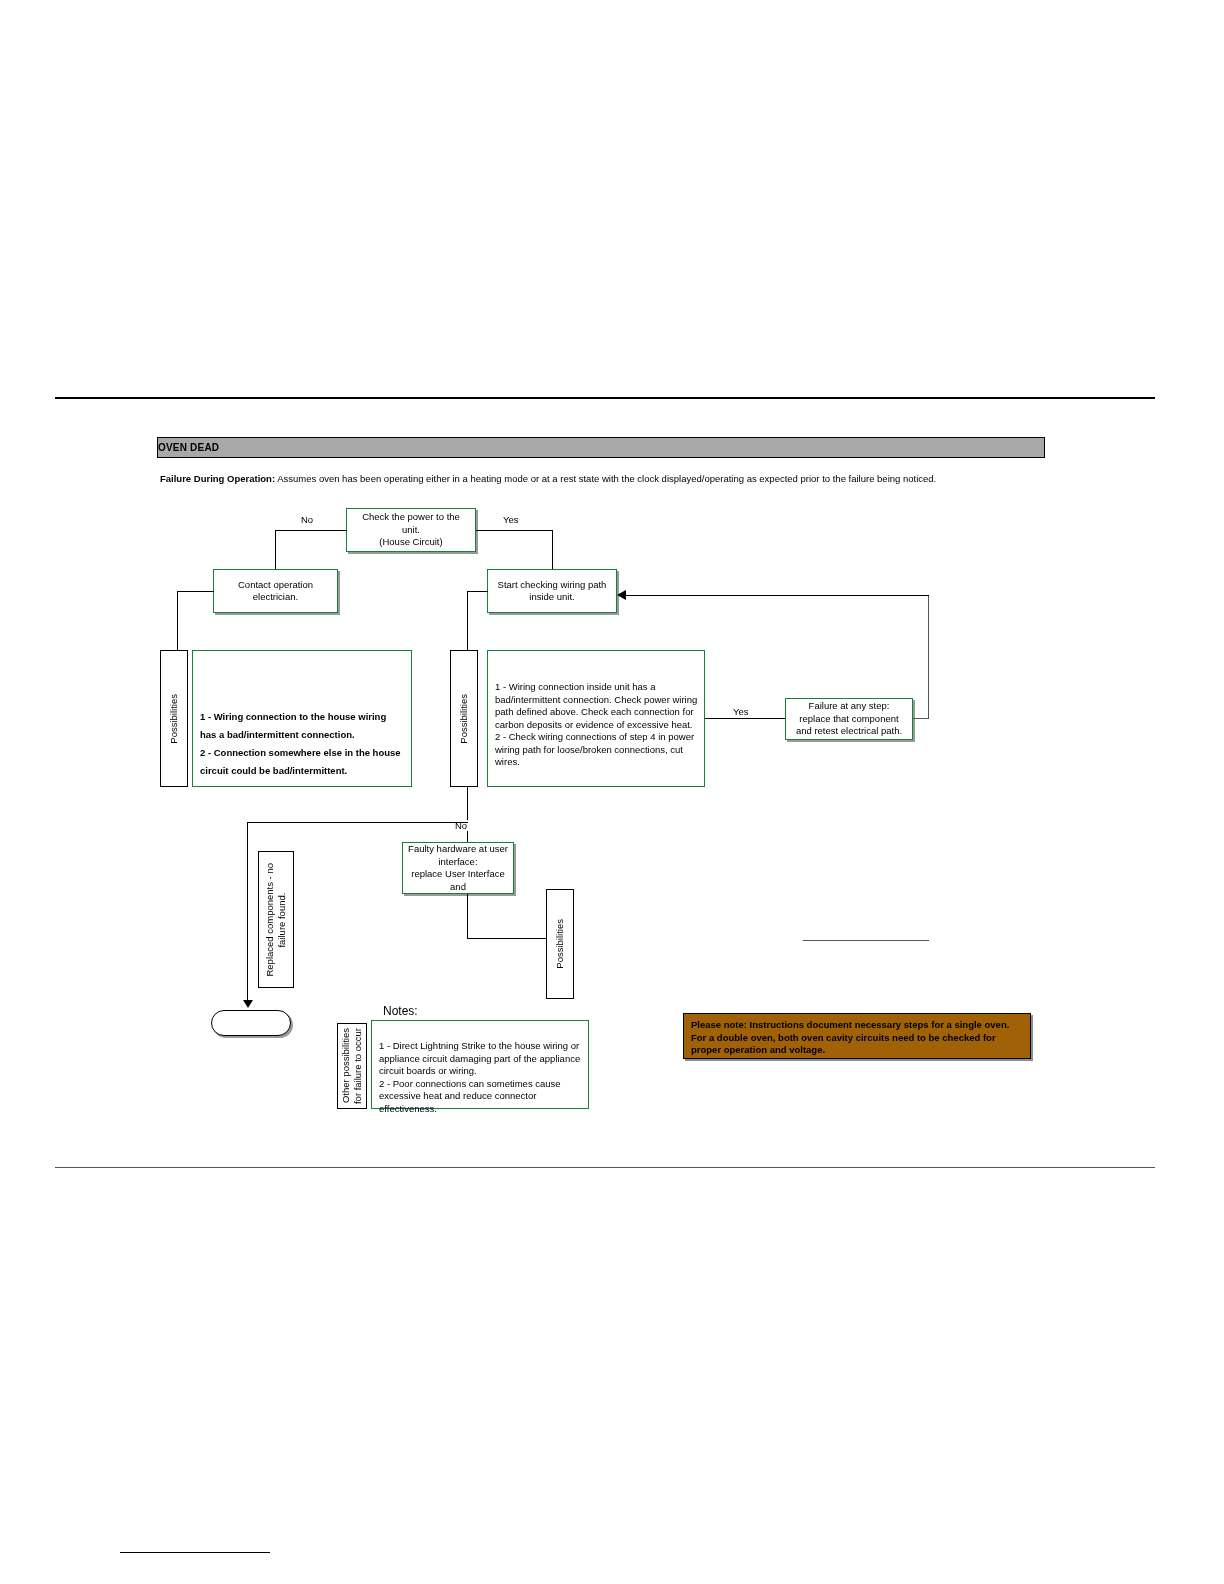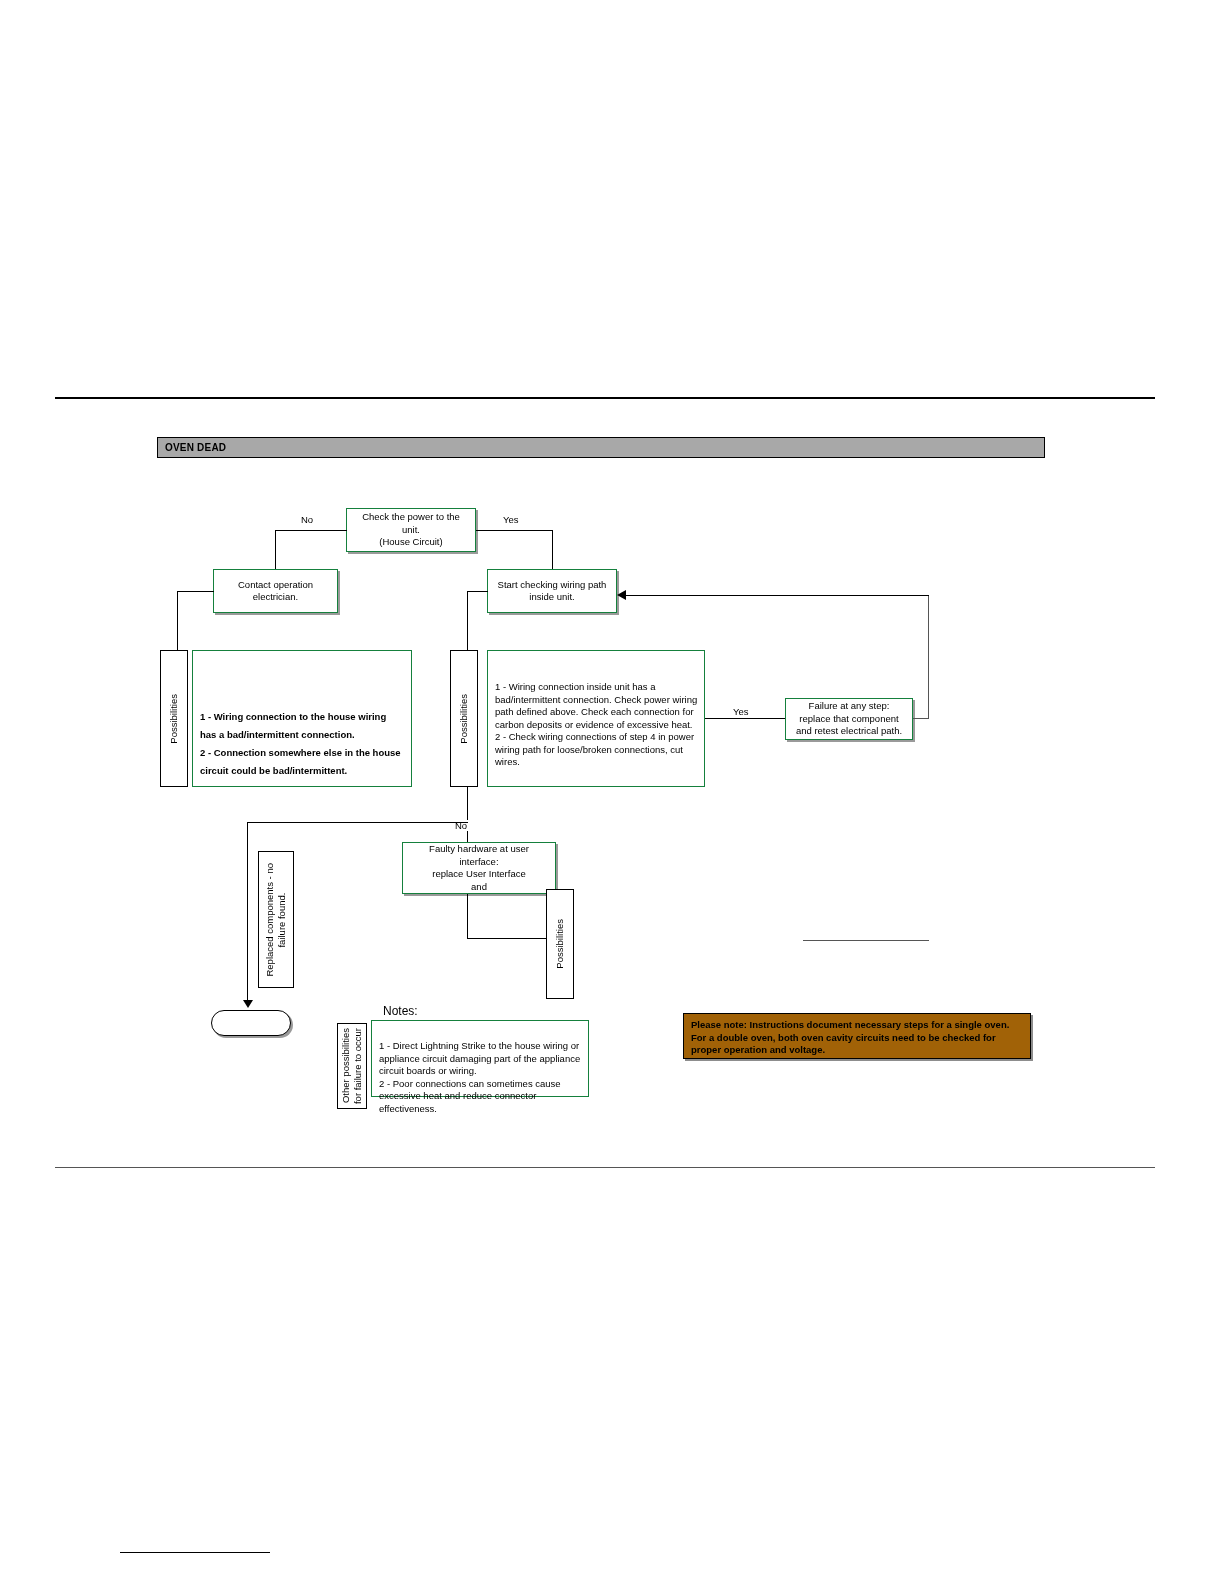--- a/index.html
+++ b/index.html
@@ -18,21 +18,21 @@
   .hr-bottom{position:absolute;left:55px;top:1167px;width:1100px;height:0;border-top:1px solid #555;}
   .hr-footer{position:absolute;left:120px;top:1552px;width:150px;height:0;border-top:1px solid #000;}
 
   
   .title-bar{
     position:absolute;left:157px;top:437px;width:888px;height:21px;
     background:#a8a8a8;border:1px solid #000;
     box-sizing:border-box;
     display:flex;align-items:center;
   }
-  .title-bar span{font-size:10px;font-weight:bold;padding-left:7px;letter-spacing:.2px;}
+  .title-bar span{font-size:10px;font-weight:bold;letter-spacing:.2px;}
 
   
   .intro{
     position:absolute;left:160px;top:473px;width:900px;
     font-size:9.5px;line-height:12px;white-space:nowrap;
   }
   .intro b{font-weight:bold;}
 
   
   .box{
@@ -88,20 +88,21 @@
 <div class="page">
 
   <div class="hr-top"></div>
   <div class="hr-bottom"></div>
   <div class="hr-footer"></div>
 
   <div class="title-bar">
     <span>OVEN DEAD</span>
   </div>
 
+  <div class="intro"><b>Failure During Operation:</b><span> Assumes oven has been operating either in a heating mode or at a rest state with the clock displayed/operating as expected prior to the failure being noticed.</span></div>
 
   <div class="box shadow" style="left:346px;top:508px;width:130px;height:44px;">
     <div style="line-height:12.5px;">
       <div>Check the power to the</div>
       <div>unit.</div>
       <div>(House Circuit)</div>
     </div>
   </div>
 
   <div class="ln lnh" style="left:275px;top:530px;width:72px;"></div>
@@ -171,21 +172,21 @@
   <div class="ln lnv" style="left:247px;top:822px;height:180px;"></div>
   <div class="arrow-down" style="left:243px;top:1000px;"></div>
 
   <div class="vlabel" style="left:258px;top:851px;width:36px;height:137px;">
     <span>Replaced components - no
 failure found.</span>
   </div>
 
   <div class="term" style="left:211px;top:1010px;width:80px;height:26px;"></div>
 
-  <div class="box shadow" style="left:402px;top:842px;width:154px;height:52px;">
+  <div class="box shadow" style="left:402px;top:842px;width:112px;height:52px;">
     <div style="line-height:12.5px;">
       <div>Faulty hardware at user</div>
       <div>interface:</div>
       <div>replace User Interface</div>
       <div>and</div>
     </div>
   </div>
 
   <div class="ln lnv" style="left:467px;top:894px;height:44px;"></div>
   <div class="ln lnh" style="left:467px;top:938px;width:80px;"></div>
@@ -195,21 +196,21 @@
   </div>
 
   <div class="ln lnh lng" style="left:803px;top:940px;width:126px;"></div>
 
   <div class="note-hdr" style="left:375px;top:1004px;">Notes:</div>
 
   <div class="vlabel" style="left:337px;top:1023px;width:30px;height:86px;">
     <span>Other possibilities
 for failure to occur</span>
   </div>
-  <div class="box lefttext" style="left:371px;top:1020px;width:218px;height:77px;">
+  <div class="box lefttext" style="left:371px;top:1020px;width:218px;height:89px;">
     <div style="white-space:pre-line;line-height:12.5px;">1 - Direct Lightning Strike to the house wiring or appliance circuit damaging part of the appliance circuit boards or wiring.
 2 - Poor connections can sometimes cause excessive heat and reduce connector effectiveness.</div>
   </div>
 
   <div class="please">
     <span>Please note: Instructions document necessary steps for a single oven.  For a double oven, both oven cavity circuits need to be checked for proper operation and voltage.</span>
   </div>
 
 </div>
 

